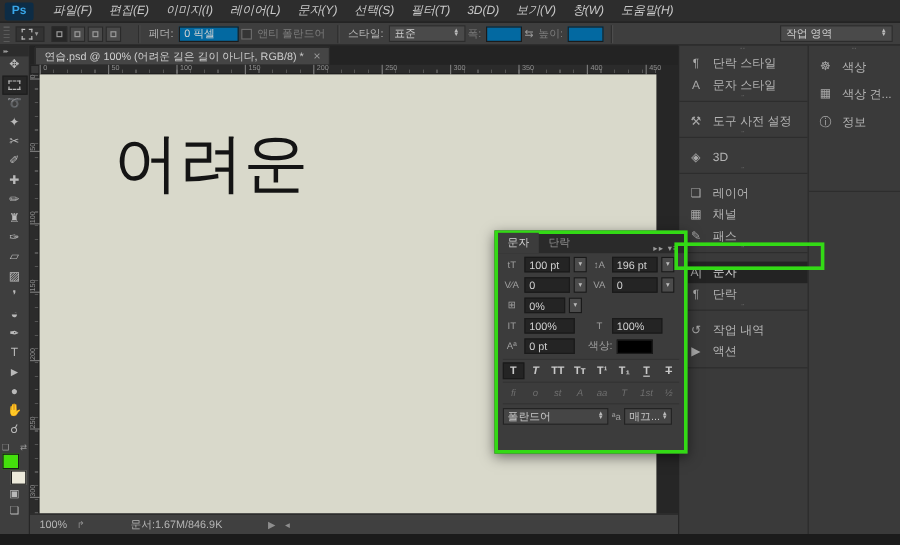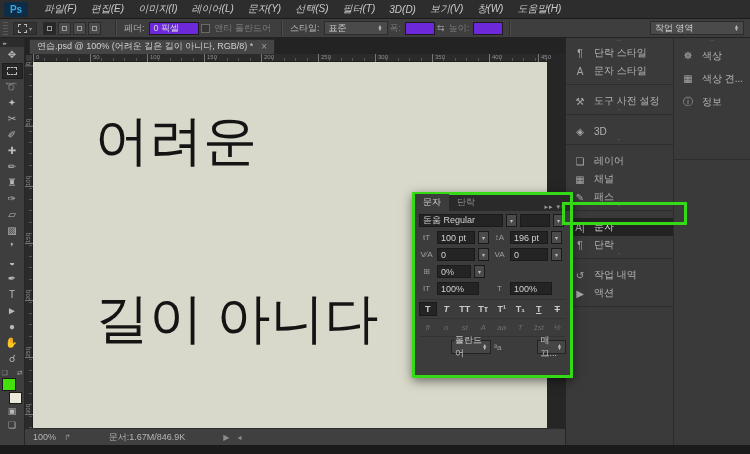--- a/index.html
+++ b/index.html
@@ -24,21 +24,21 @@
     border:1px solid #2a2a2a; margin-right:6px; }
   .dashed-box { display:inline-block; width:9px; height:9px; border:1px dashed #b9b9b9; }
   .tiny-arrow { font-size:6px; color:#999; }
   .mode-group { display:flex; gap:2px; margin-right:8px; }
   .mode-btn { width:13px; height:13px; border:1px solid #2a2a2a; background:#4a4a4a; position:relative; }
   .mode-btn::after { content:""; position:absolute; inset:3px; border:1px solid #9a9a9a; }
   .mode-btn.active { background:#272727; }
   .sep { width:1px; height:15px; background:#2e2e2e; margin:0 6px; box-shadow:1px 0 0 #4c4c4c; }
   .opt-label { margin:0 4px 0 2px; white-space:nowrap; }
   .dim { color:#7c7c7c; }
-  .opt-field { min-width:50px; height:13px; background:#6d28d9; border:1px solid #1b1b1b;
+  .opt-field { min-width:50px; height:13px; background:#0369a1; border:1px solid #1b1b1b;
     color:#d2d2d2; display:inline-flex; align-items:center; padding:4px 4px; }
   .opt-field.small { min-width:30px; }
   .checkbox { width:9px; height:9px; border:1px solid #6a6a6a; background:#353535; margin:0 3px 0 2px; }
   .opt-dd { display:inline-flex; align-items:center; justify-content:space-between; gap:6px;
     min-width:64px; height:14px; padding:0 4px; background:#4a4a4a; border:1px solid #2c2c2c; color:#cfcfcf; }
   .ud { display:inline-flex; flex-direction:column; line-height:3.5px; font-size:5px; color:#bbb; }
   .ud::before { content:"▲"; } .ud::after { content:"▼"; }
   .opt-btn { height:15px; padding:0 10px; background:#484848; border:1px solid #2c2c2c;
     color:#7c7c7c; font-size:9px; border-radius:2px; }
   .link-ico { color:#9a9a9a; font-size:9px; margin:0 2px; }
@@ -54,42 +54,42 @@
   .tool.active { background:#272727; border:1px solid #1e1e1e; }
   .tool .dashed-box { width:10px; height:8px; }
   .swap-row { margin-top:2px; width:21px; display:flex; justify-content:space-between;
     color:#9a9a9a; font-size:7px; }
   .fgbg { position:relative; width:21px; height:26px; margin-top:1px; }
   .fg-swatch { position:absolute; left:0; top:0; width:14px; height:13px; border:1px solid #1a1a1a; z-index:2; }
   .bg-swatch { position:absolute; right:1px; bottom:0; width:13px; height:12px; border:1px solid #1a1a1a; }
   .tool.small { font-size:9px; height:14px; }
   
   .tabbar { position:absolute; left:25px; top:38px; width:540px; height:16px; background:#232323;
-    display:flex; align-items:center; }
+    display:flex; align-items:flex-end; }
   .doctab { height:15px; margin-left:4px; background:#454545; border:1px solid #2a2a2a; border-bottom:none;
     display:flex; align-items:center; gap:8px; padding:0 7px; font-size:9px; color:#cfcfcf; white-space:nowrap; }
   .closex { color:#9a9a9a; font-size:10px; }
   
   .docarea { position:absolute; left:25px; top:54px; width:540px; height:391px; background:#262626; }
   .ruler-corner { position:absolute; left:0; top:0; width:8px; height:8px; background:#3a3a3a; border:1px solid #222; }
   .ruler-top { position:absolute; left:8px; top:0; width:514px; height:8px; background:#2b2b2b;
     border-bottom:1px solid #1e1e1e;
     background-image:repeating-linear-gradient(90deg,#555 0 1px,transparent 1px 11.4px);
     background-size:100% 3px; background-position:0 100%; background-repeat:no-repeat; }
   .ruler-top .rl { position:absolute; top:0; height:8px; border-left:1px solid #777;
     color:#8e8e8e; font-size:6px; padding-left:2px; line-height:7px; }
   .ruler-left { position:absolute; left:0; top:8px; width:8px; height:366px; background:#2b2b2b;
     border-right:1px solid #1e1e1e;
     background-image:repeating-linear-gradient(0deg,#555 0 1px,transparent 1px 11.4px);
     background-size:3px 100%; background-position:100% 0; background-repeat:no-repeat; }
   .ruler-left .rl { position:absolute; left:0; width:8px; border-top:1px solid #777;
     color:#8e8e8e; font-size:6px; line-height:6px; writing-mode:vertical-rl; transform:rotate(180deg); }
   .canvas { position:absolute; left:8px; top:8px; width:514px; height:366px; overflow:hidden; }
   .cline { position:absolute; left:62px; color:#141414; font-size:54px; line-height:54px;
-    font-family:Liberation Serif, serif; white-space:nowrap; }
+    font-family:Liberation Mono, monospace; white-space:nowrap; }
   
   .statusbar { position:absolute; left:0; bottom:0; width:540px; height:17px; background:#404040;
     border-top:1px solid #2a2a2a; display:flex; align-items:center; font-size:9px; color:#b5b5b5; gap:8px; padding:0 8px; }
   .s-ico { color:#8e8e8e; font-size:8px; }
   .bottomstrip { position:absolute; left:0; bottom:0; right:0; height:9px; background:#1b1b1b; }
   
   .dock { position:absolute; right:0; top:38px; width:185px; bottom:9px; background:#3a3a3a;
     border-left:1px solid #262626; display:flex; }
   .dockcol { display:flex; flex-direction:column; }
   .col1 { width:121px; border-right:1px solid #2b2b2b; }
@@ -129,21 +129,21 @@
   .stylebtns { display:flex; gap:1px; border-top:1px solid #333; border-bottom:1px solid #333; padding:2px 0; }
   .sb { width:18px; height:14px; display:flex; align-items:center; justify-content:center;
     color:#c9c9c9; font-size:9px; font-weight:bold; }
   .sb.active { background:#242424; border:1px solid #1a1a1a; }
   .sb.it { font-style:italic; } .sb.un { text-decoration:underline; } .sb.st { text-decoration:line-through; }
   .otbtns { display:flex; gap:1px; padding:2px 0 3px; border-bottom:1px solid #333; }
   .ot { width:18px; height:12px; display:flex; align-items:center; justify-content:center;
     color:#6e6e6e; font-size:8px; font-style:italic; }
   .cp-bottom { display:flex; align-items:center; gap:3px; margin-top:3px; }
   .cp-dd { display:flex; align-items:center; justify-content:space-between; background:#454545;
-    border:1px solid #232323; height:14px; padding:0 3px; color:#c9c9c9; font-size:9px;margin-left:32px; }
+    border:1px solid #232323; height:14px; padding:0 3px; color:#c9c9c9; font-size:9px; }
   .cp-dd.lang { width:88px; } .cp-dd.aa { width:40px; }
   .aaico { color:#9f9f9f; font-size:8px; }
 </style>
 </head>
 <body>
 
 <div id="app">
 
   <div class="menubar">
     <div class="ps-logo">Ps</div>
@@ -257,21 +257,20 @@
       <span class="rl" style="top:0px">0</span>
       <span class="rl" style="top:57px">50</span>
       <span class="rl" style="top:114px">100</span>
       <span class="rl" style="top:171px">150</span>
       <span class="rl" style="top:228px">200</span>
       <span class="rl" style="top:285px">250</span>
       <span class="rl" style="top:342px">300</span>
     </div>
     <div class="canvas" style="background-color: rgb(217, 217, 203);">
       <div class="cline" style="top:52px">어려운</div>
-      <div class="cline" style="top:230px">길이 아니다</div>
     </div>
     <div class="statusbar">
       <span>100%</span>
       <span class="s-ico">↱</span>
       <span style="margin-left:30px">문서:1.67M/846.9K</span>
       <span class="s-ico" style="margin-left:30px">▶</span>
       <span class="s-ico">◂</span>
     </div>
   </div>
 
@@ -349,26 +348,20 @@
 
   <div class="anno" style="left:562px; top:202px; width:125px; height:23px;"></div>
 
   <div class="charpanel">
     <div class="cp-head">
       <span class="cp-tab active">문자</span>
       <span class="cp-tab">단락</span>
       <span class="cp-hicons">▸▸ ▾≡</span>
     </div>
     <div class="cp-body">
-      <div class="cp-row">
-        <span class="cp-field w92">돋움 Regular</span>
-        <span class="da"></span>
-        <span class="cp-field w34"></span>
-        <span class="da"></span>
-      </div>
       <div class="cp-row">
         <span class="cp-ico">tT</span>
         <span class="cp-field w40">100 pt</span>
         <span class="da"></span>
         <span class="cp-ico">↕A</span>
         <span class="cp-field w40">196 pt</span>
         <span class="da"></span>
       </div>
       <div class="cp-row">
         <span class="cp-ico">V∕A</span>
@@ -381,20 +374,26 @@
       <div class="cp-row">
         <span class="cp-ico">⊞</span>
         <span class="cp-field w36">0%</span>
         <span class="da"></span>
       </div>
       <div class="cp-row">
         <span class="cp-ico">IT</span>
         <span class="cp-field w44">100%</span>
         <span class="cp-ico" style="margin-left:10px">T</span>
         <span class="cp-field w44">100%</span>
+      </div>
+      <div class="cp-row">
+        <span class="cp-ico">Aª</span>
+        <span class="cp-field w44">0 pt</span>
+        <span class="cp-colorlabel">색상:</span>
+        <span class="cp-swatch" style="background-color: rgb(0, 0, 0);"></span>
       </div>
       <div class="stylebtns">
         <span class="sb active">T</span>
         <span class="sb it">T</span>
         <span class="sb">TT</span>
         <span class="sb">Tт</span>
         <span class="sb">T¹</span>
         <span class="sb">T₁</span>
         <span class="sb un">T</span>
         <span class="sb st">T</span>

